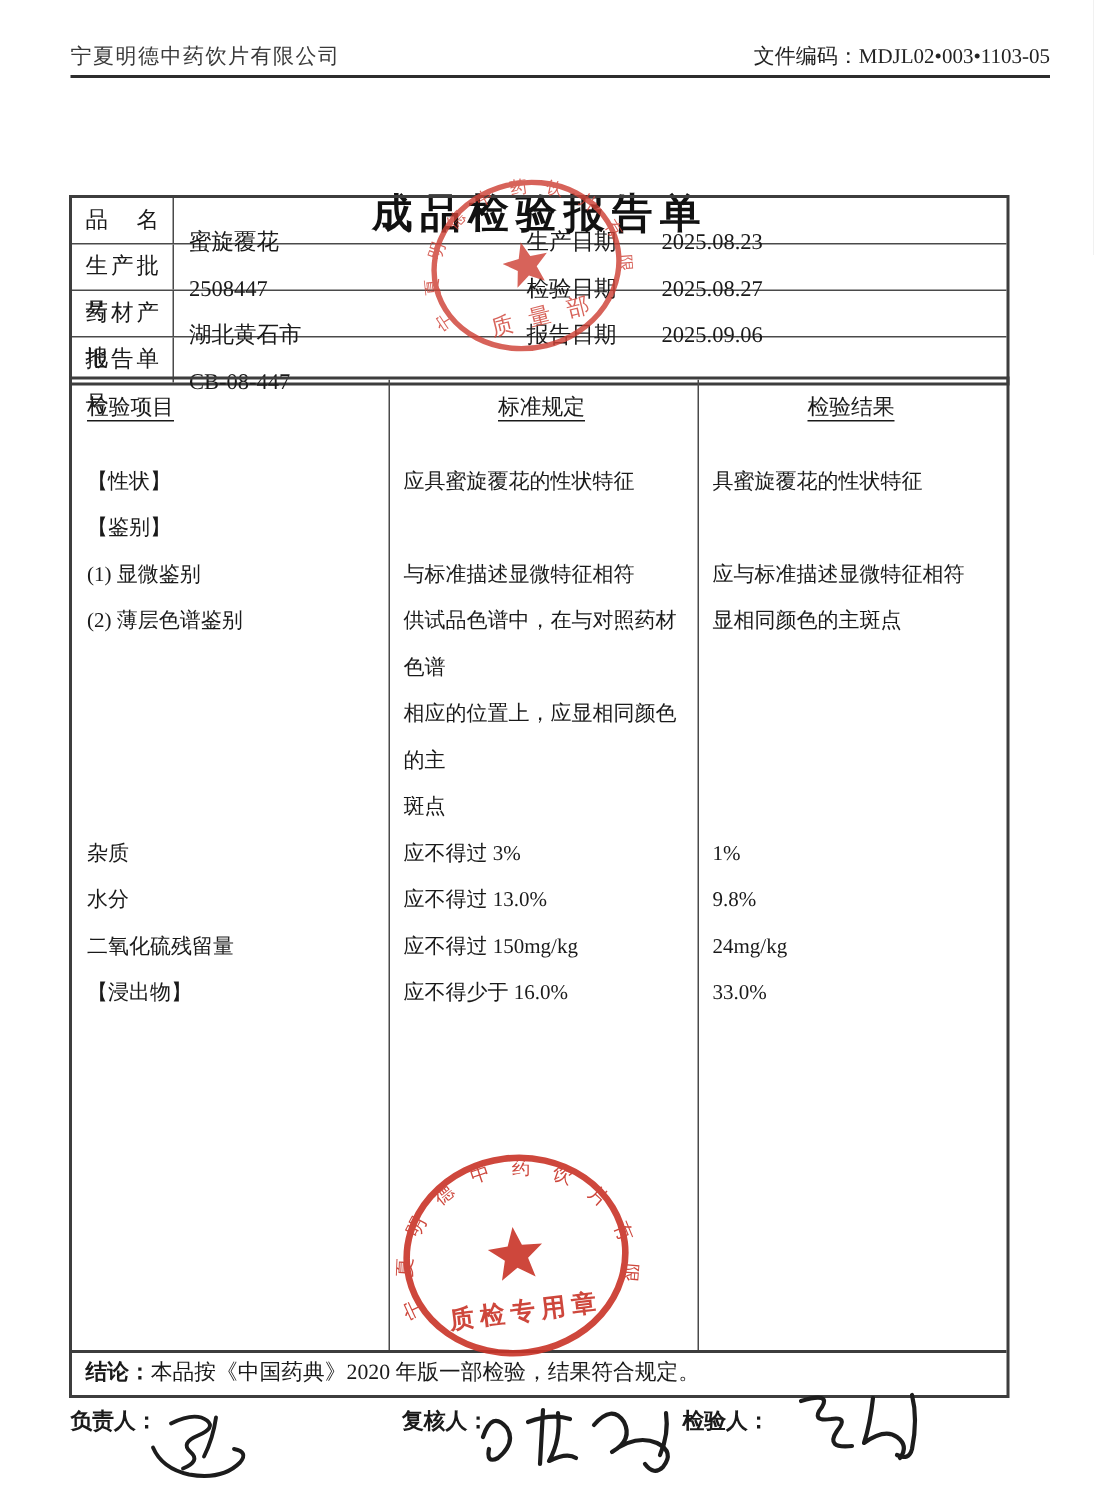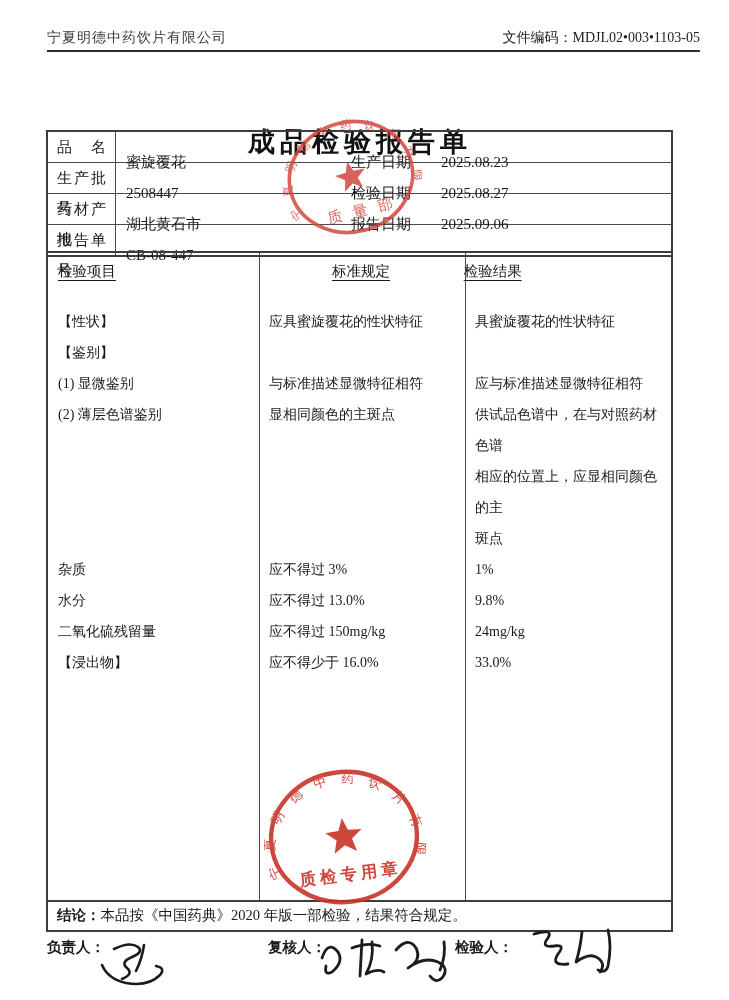--- a/index.html
+++ b/index.html
@@ -30,21 +30,21 @@
   .main-table { position:absolute; left:46px; top:251px; width:627px; height:681px;
                 box-sizing:border-box; border:2px solid #3d3d3d; }
   .tbl-body   { position:relative; height:649px; overflow:hidden; }
   .col-div    { position:absolute; top:0; bottom:0; width:1px; background:#4a4a4a; }
   .col-div.d1 { left:211px; } .col-div.d2 { left:417px; }
   .tbl-head   { display:flex; padding-top:9px; height:28px; font-size:14.5px; }
   .hcell      { box-sizing:border-box; }
   .hcell span { text-decoration:underline; text-underline-offset:4px; }
   .h0 { width:211px; padding-left:10px; text-align:left; }
   .h1 { width:206px; text-align:center; }
-  .h2 { width:208px; text-align:left; }
+  .h2 { width:208px; text-align:center; }
   .t-rows { margin-top:16px; }
   .t-row  { display:flex; min-height:31px; font-size:14px; }
   .t-cell { box-sizing:border-box; line-height:31px; white-space:pre-line; }
   .c0 { width:211px; padding-left:10px; }
   .c1 { width:206px; padding-left:10px; padding-right:4px; }
   .c2 { width:206px; padding-left:10px; }
   .concl { position:absolute; left:0; right:0; bottom:0; height:28px; line-height:27px;
            border-top:2px solid #3d3d3d; font-size:14.5px; padding-left:9px;
            white-space:nowrap; }
   .concl .lbl { font-weight:bold; }
@@ -110,24 +110,24 @@
             <div class="t-cell c1"></div>
             <div class="t-cell c2"></div>
           </div>
           <div class="t-row">
             <div class="t-cell c0">(1) 显微鉴别</div>
             <div class="t-cell c2">与标准描述显微特征相符</div>
             <div class="t-cell c1">应与标准描述显微特征相符</div>
           </div>
           <div class="t-row">
             <div class="t-cell c0">(2) 薄层色谱鉴别</div>
-            <div class="t-cell c2">显相同颜色的主斑点</div>
             <div class="t-cell c1">供试品色谱中，在与对照药材色谱
 相应的位置上，应显相同颜色的主
 斑点</div>
+            <div class="t-cell c2">显相同颜色的主斑点</div>
           </div>
           <div class="t-row">
             <div class="t-cell c0">杂质</div>
             <div class="t-cell c1">应不得过 3%</div>
             <div class="t-cell c2">1%</div>
           </div>
           <div class="t-row">
             <div class="t-cell c0">水分</div>
             <div class="t-cell c1">应不得过 13.0%</div>
             <div class="t-cell c2">9.8%</div>

